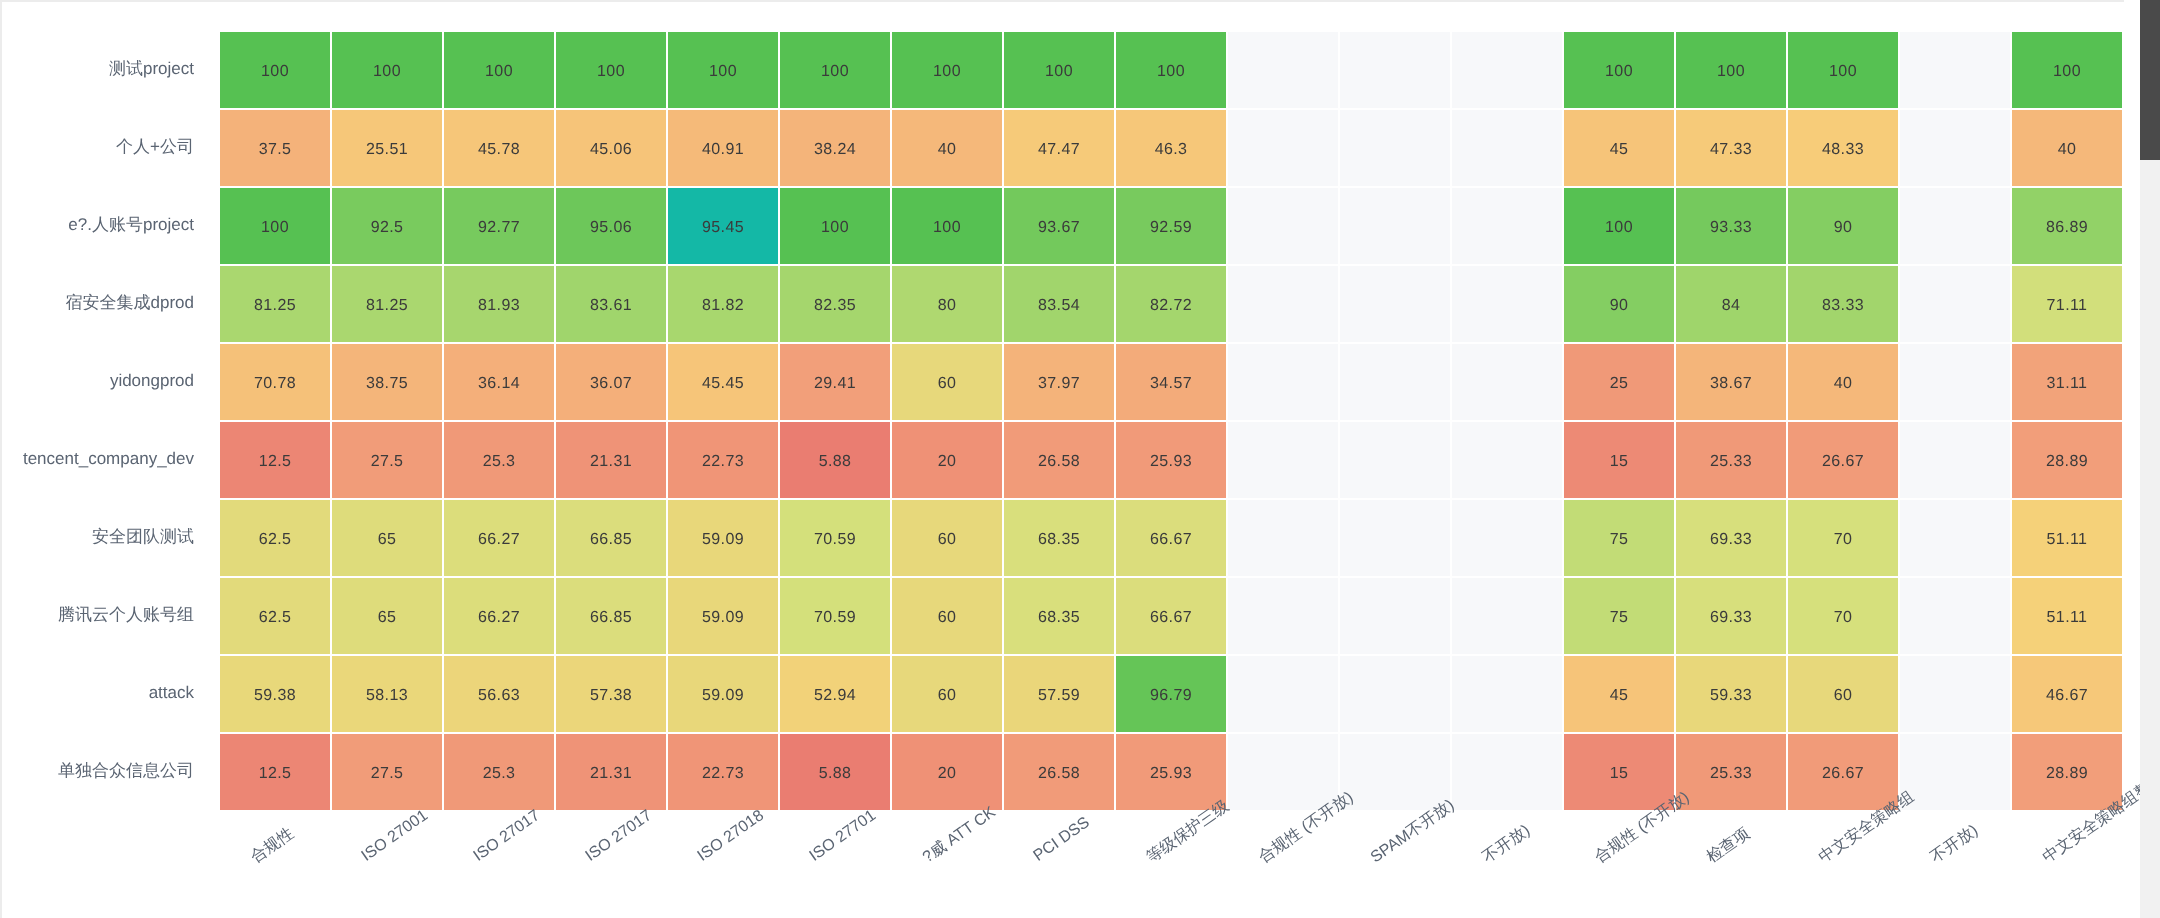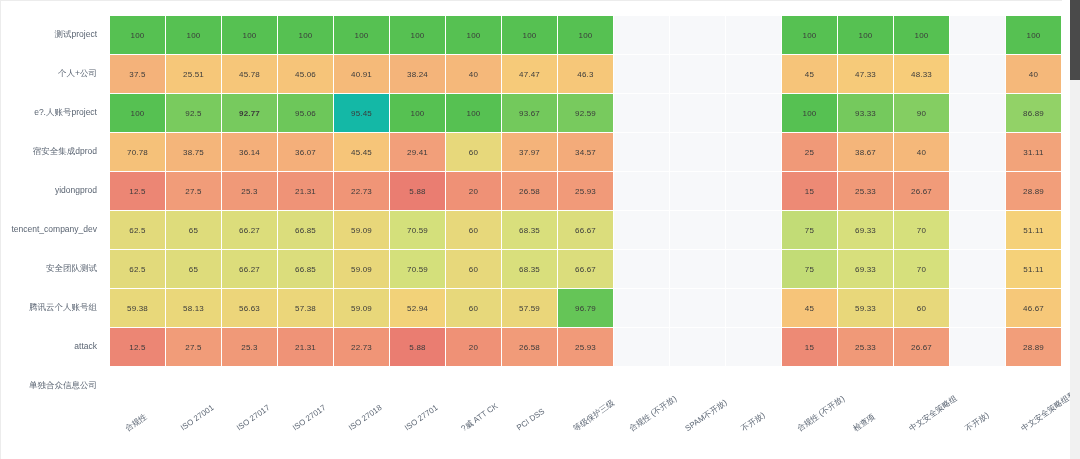--- a/index.html
+++ b/index.html
@@ -143,35 +143,54 @@
               <td class="cell empty"></td>
               <td class="cell" style="background: rgb(246, 196, 121);">45</td>
               <td class="cell" style="background: rgb(246, 202, 121);">47.33</td>
               <td class="cell" style="background: rgb(247, 204, 121);">48.33</td>
               <td class="cell empty"></td>
               <td class="cell" style="background: rgb(245, 184, 122);">40</td>
             </tr>
             <tr>
               <td class="cell" style="background: rgb(86, 193, 82);">100</td>
               <td class="cell" style="background: rgb(121, 203, 94);">92.5</td>
-              <td class="cell" style="background: rgb(119, 202, 94); font-weight: bold;">92.77</td>
+              <td class="cell" style="background: rgb(119, 202, 94);">92.77</td>
               <td class="cell" style="background: rgb(109, 199, 90);">95.06</td>
               <td class="cell" style="background: #14b8a6;">95.45</td>
               <td class="cell" style="background: rgb(86, 193, 82);">100</td>
               <td class="cell" style="background: rgb(86, 193, 82);">100</td>
               <td class="cell" style="background: rgb(115, 201, 92); text-align: center;">93.67</td>
               <td class="cell" style="background: rgb(120, 202, 94);">92.59</td>
               <td class="cell empty"></td>
               <td class="cell empty"></td>
               <td class="cell empty"></td>
               <td class="cell" style="background: rgb(86, 193, 82);">100</td>
               <td class="cell" style="background: rgb(117, 201, 93);">93.33</td>
               <td class="cell" style="background: rgb(132, 206, 98);">90</td>
               <td class="cell empty"></td>
               <td class="cell" style="background: rgb(146, 210, 103);">86.89</td>
+            </tr>
+            <tr>
+              <td class="cell" style="background: rgb(170, 215, 111);">81.25</td>
+              <td class="cell" style="background: rgb(170, 215, 111);">81.25</td>
+              <td class="cell" style="background: rgb(167, 214, 110);">81.93</td>
+              <td class="cell" style="background: rgb(160, 213, 108);">83.61</td>
+              <td class="cell" style="background: rgb(168, 215, 110);">81.82</td>
+              <td class="cell" style="background: rgb(165, 214, 109);">82.35</td>
+              <td class="cell" style="background: rgb(175, 216, 112);">80</td>
+              <td class="cell" style="background: rgb(161, 213, 108);">83.54</td>
+              <td class="cell" style="background: rgb(164, 214, 109);">82.72</td>
+              <td class="cell empty"></td>
+              <td class="cell empty"></td>
+              <td class="cell empty"></td>
+              <td class="cell" style="background: rgb(132, 206, 98);">90</td>
+              <td class="cell" style="background: rgb(159, 213, 107);">84</td>
+              <td class="cell" style="background: rgb(162, 213, 108);">83.33</td>
+              <td class="cell empty"></td>
+              <td class="cell" style="background: rgb(210, 223, 123);">71.11</td>
             </tr>
             <tr>
               <td class="cell" style="background: rgb(245, 193, 121);">70.78</td>
               <td class="cell" style="background: rgb(244, 181, 122);">38.75</td>
               <td class="cell" style="background: rgb(244, 175, 122);">36.14</td>
               <td class="cell" style="background: rgb(244, 175, 122);">36.07</td>
               <td class="cell" style="background: rgb(246, 197, 121);">45.45</td>
               <td class="cell" style="background: rgb(242, 159, 122);">29.41</td>
               <td class="cell" style="background: rgb(231, 216, 123);">60</td>
               <td class="cell" style="background: rgb(244, 179, 122);">37.97</td>

